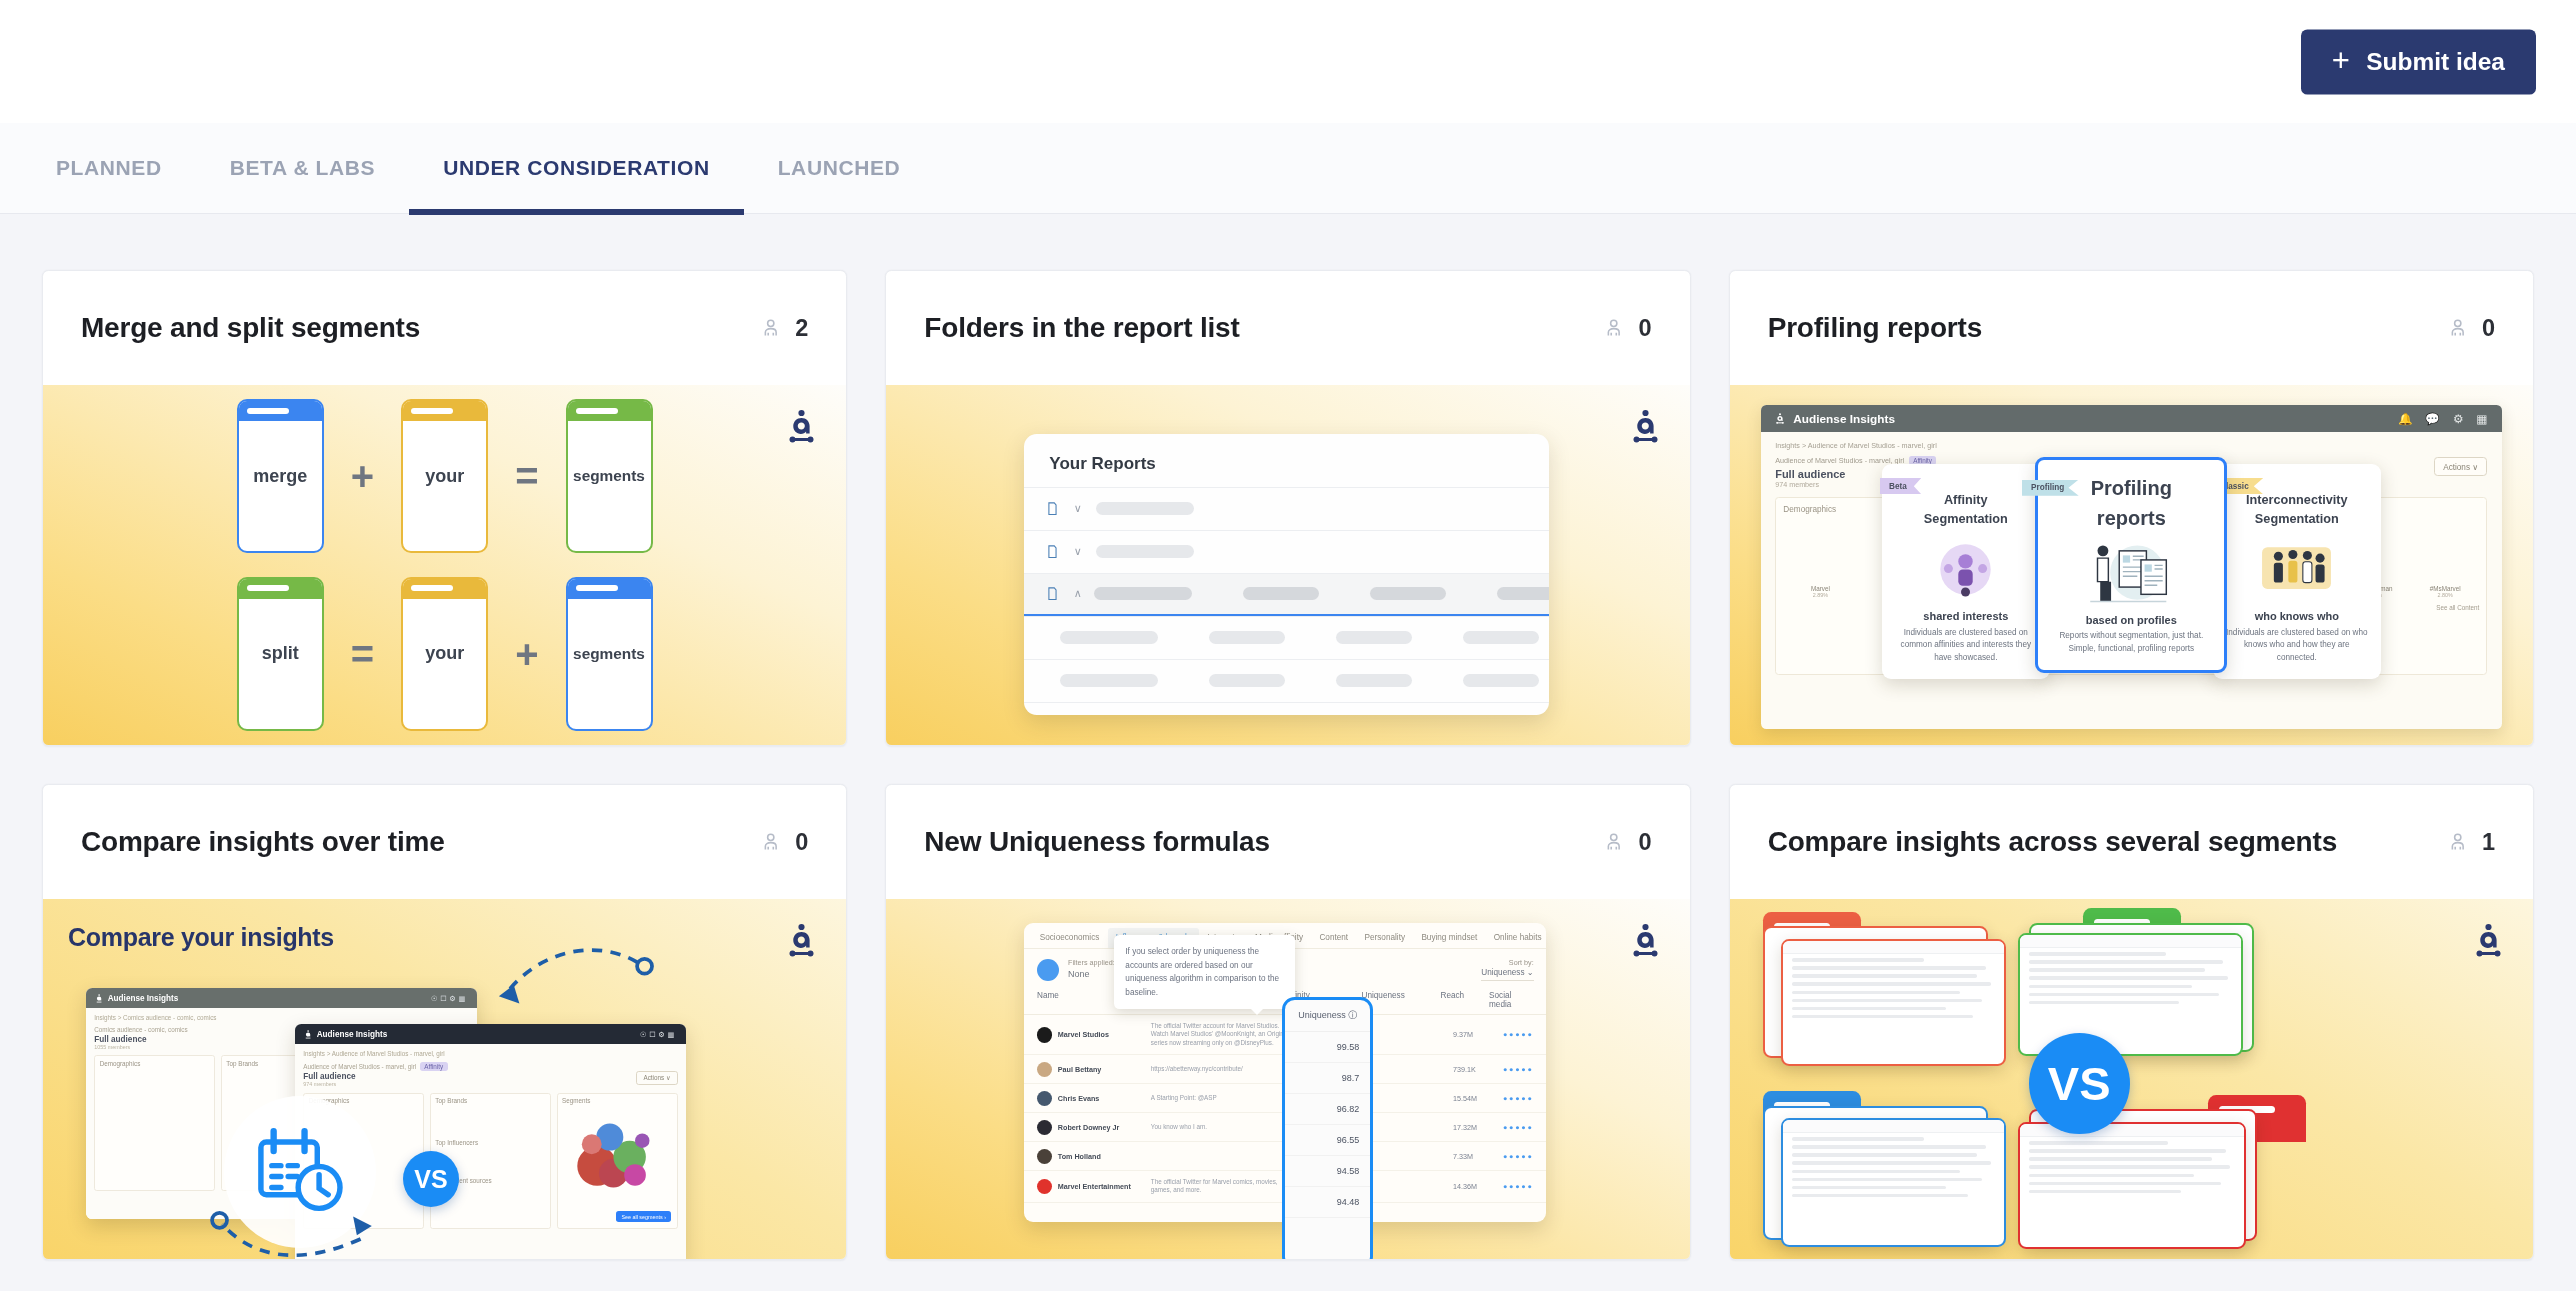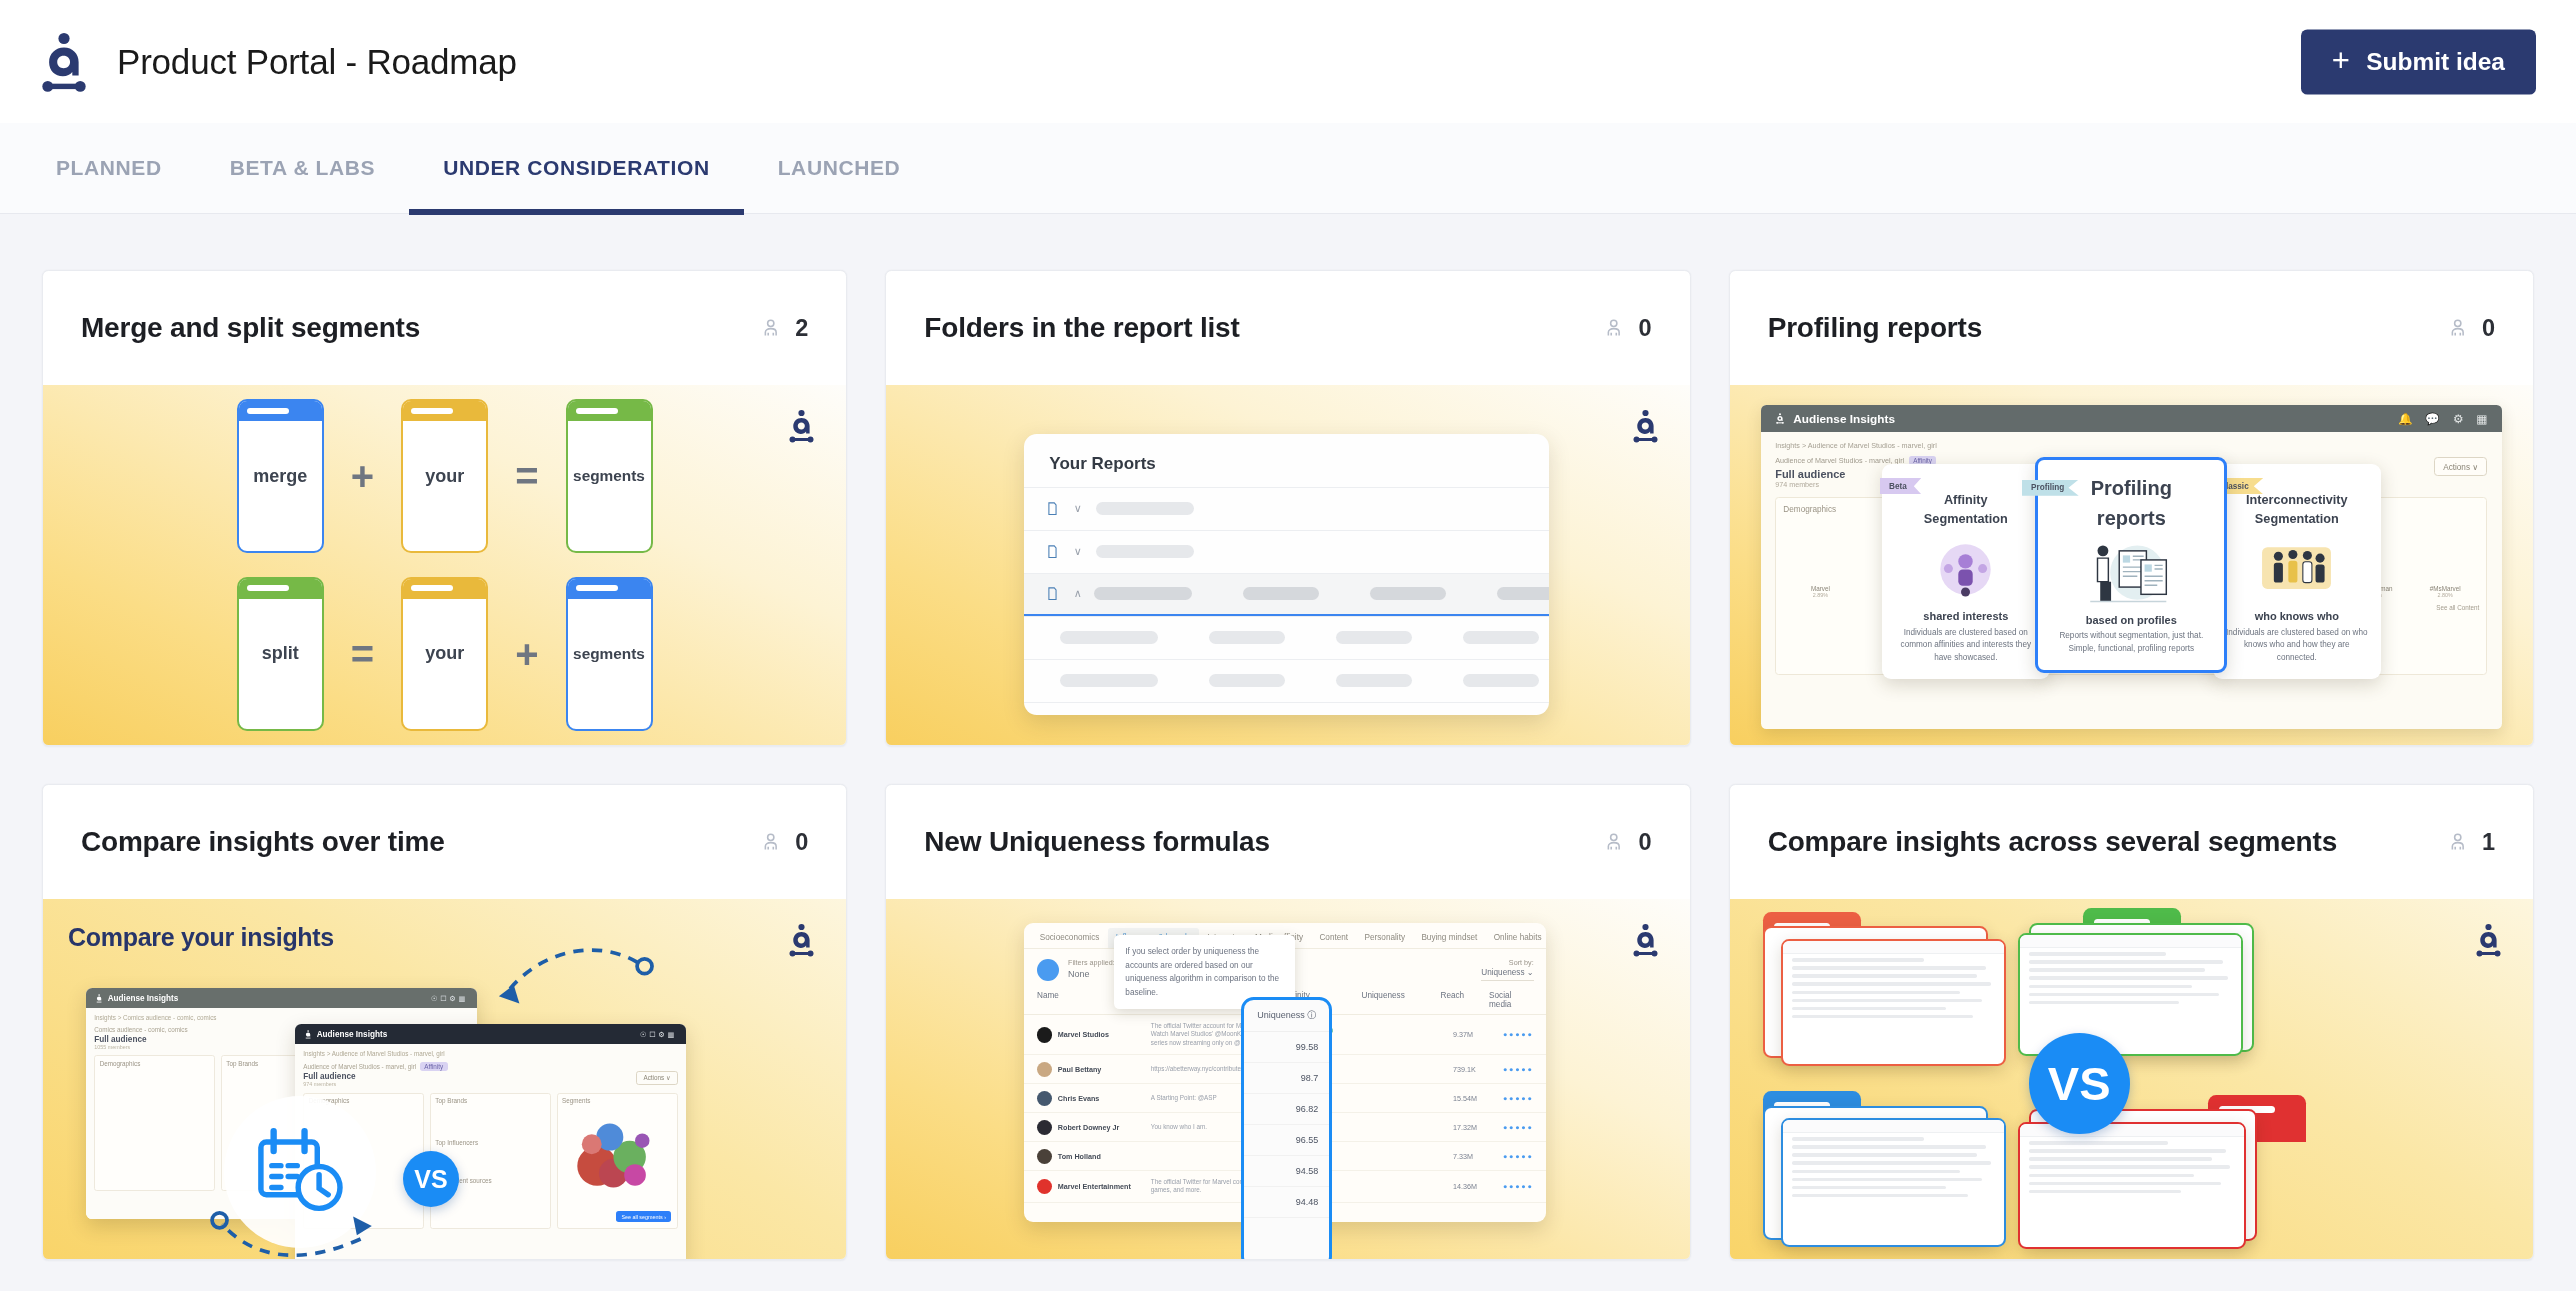--- a/index.html
+++ b/index.html
@@ -252,21 +252,21 @@
     position:absolute; left: 228px; top: 36px; width: 181px;
     background:#fff; border-radius:5.4px; box-shadow:0 3.6px 12.7px rgba(50,40,10,.17);
     padding: 10px 11px; font-size: 8.2px; color:#6b7280; line-height:1.65; z-index:4;
   }
   .tooltip::after{
     content:""; position:absolute; left: 136px; bottom:-6.3px;
     border-left:7.2px solid transparent; border-right:7.2px solid transparent;
     border-top:7.2px solid #fff;
   }
   .uniq-col {
-    position:absolute; left: 355px; top: 98px; width: 91px; height: 272px;
+    position:absolute; left: 396px; top: 98px; width: 91px; height: 272px;
     background:#fbfbfb; border: 3.6px solid #1a8cf5; border-radius: 12.7px; z-index: 5;
   }
   .uniq-h { text-align:center; font-size:9px; color:#5b6271; padding: 9px 0; border-bottom:0.9px solid #efefef; }
   .uniq-v { text-align:right; padding: 10px 11px 10px 0; font-size:9px; color:#4c5362; border-bottom:0.9px solid #f1f1f1; }
 
   
   .win {
     position:absolute; background:#fff; border-radius: 8.2px;
     box-shadow: 0 5.4px 16.3px rgba(60,45,10,.16); overflow:hidden;
   }
@@ -277,32 +277,20 @@
   .mini-line { height: 3.6px; background:#e9ebee; border-radius:1.8px; margin: 4.5px 9px; }
   .mini-head { height: 12.7px; background:#fbfbfc; border-bottom:0.9px solid #eef0f2; }
   .vs-lg { width: 101px; height: 101px; font-size: 47px; left: 299px; top: 134px; }
 
   .card6-stage { position:absolute; inset:0; }
 </style>
 </head>
 <body>
 
 <div class="topbar">
-  <div class="brand">
-    <div class="logo-mark">
-      <svg width="56" height="60" viewBox="0 0 62 66">
-        <circle cx="31" cy="7" r="6.2" fill="#2b3a70"></circle>
-        <path d="M31 17c-9.5 0-16.5 7-16.5 16.2 0 9.4 6.6 15.6 15.2 15.6 4.7 0 8.4-1.9 10.5-4.7V48h7V33.2C47.2 24 40.5 17 31 17zm-.4 22.8c-4.1 0-7.1-2.9-7.1-6.8s3-6.8 7.1-6.8 7.1 2.9 7.1 6.8-3 6.8-7.1 6.8z" fill="#2b3a70"></path>
-        <circle cx="13" cy="60" r="6" fill="#2b3a70"></circle>
-        <circle cx="49" cy="60" r="6" fill="#2b3a70"></circle>
-        <rect x="13" y="57" width="36" height="6" fill="#2b3a70"></rect>
-      </svg>
-    </div>
-    <div class="app-title">Product Portal - Roadmap</div>
-  </div>
   <button class="submit-btn">
     <span class="plus-ico">+</span>
     <span>Submit idea</span>
   </button>
 </div>
 
 <div class="tabsbar">
   <div class="tab">
       <span>PLANNED</span>
     </div>

